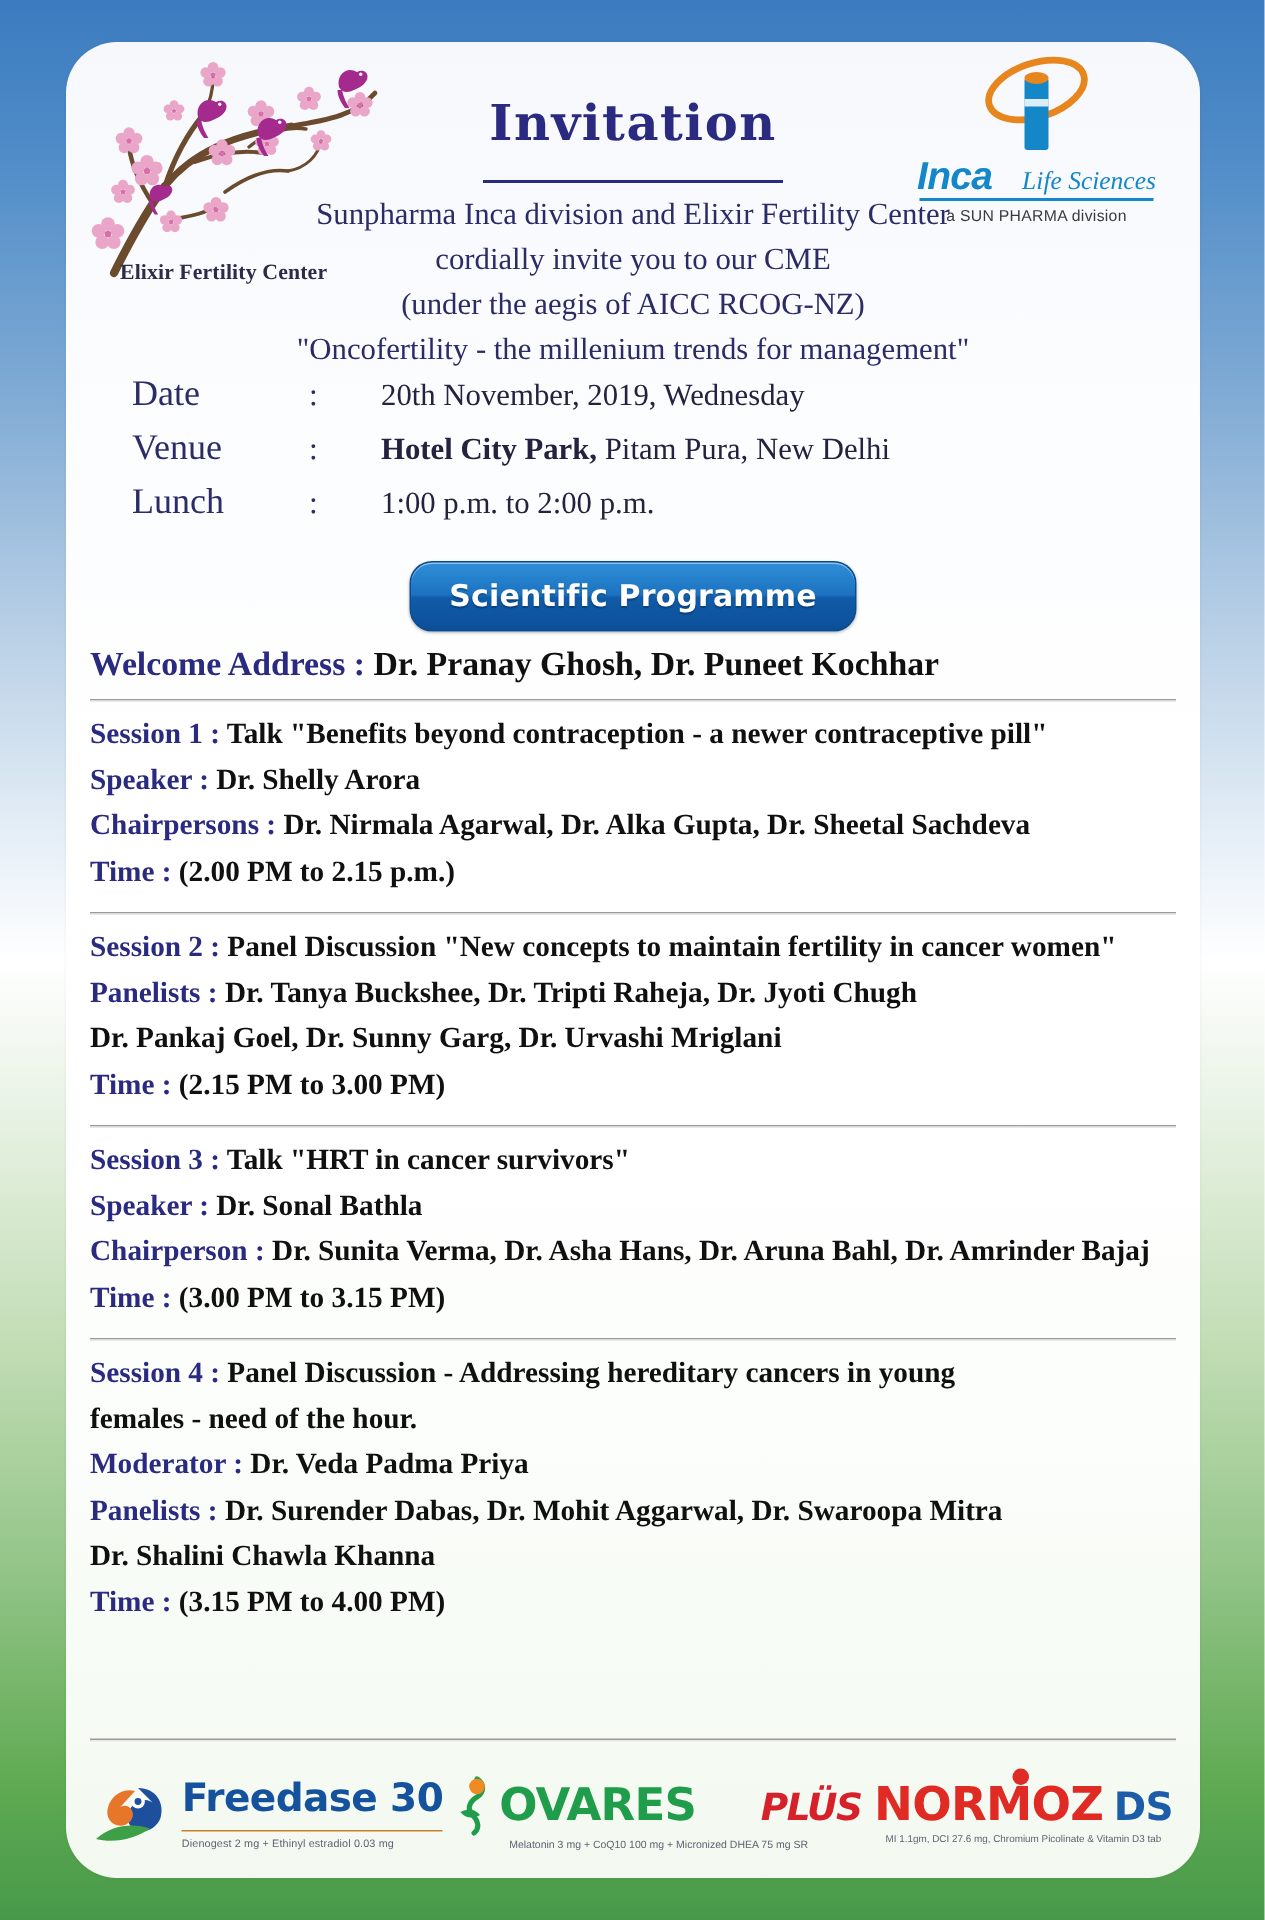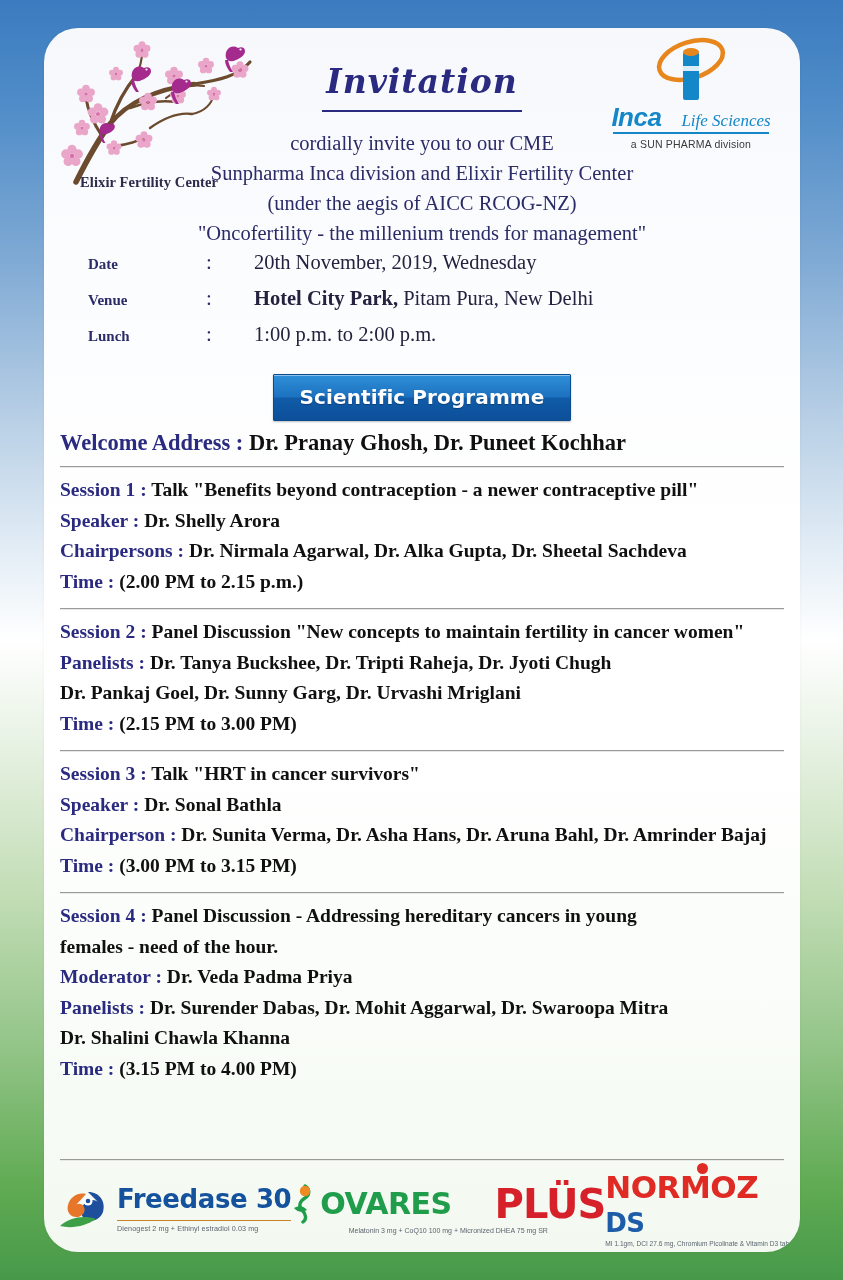--- a/index.html
+++ b/index.html
@@ -129,27 +129,26 @@
   
   #invitation-title {
     position: absolute;
     left: 0; right: 0;
     top: 34px;
     text-align: center;
     pointer-events: none;
   }
   #invitation-title-text {
     font-family: "DejaVu Serif", "Liberation Serif", serif;
-    font-style: italic;
     font-weight: bold;
     font-size: 33px;
     color: #2a2a80;
     letter-spacing: 1px;
     display: inline-block;
-    padding: 0 4px 9px 4px;
+    padding: 0 4px 19px 4px;
     border-bottom: 2px solid #2a2a80;
   }
 
   #invite-lines {
     position: absolute;
     left: 0; right: 0;
     top: 100px;
     text-align: center;
   }
   .invite-line {
@@ -167,24 +166,23 @@
     top: 222px;
     width: 640px;
   }
   .detail-row {
     display: flex;
     align-items: baseline;
     height: 36px;
   }
   .detail-label {
     width: 118px;
-    font-size: 15px;
+    font-size: 24px;
     color: #2b2b68;
     font-family: "Liberation Serif", serif;
-    font-weight: bold;
   }
   .detail-colon {
     width: 48px;
     font-size: 21px;
     color: #2b2b68;
   }
   .detail-value {
     font-size: 20.5px;
     color: #23233f;
     font-family: "Liberation Serif", serif;
@@ -195,21 +193,21 @@
   
   #programme-button-wrap {
     position: absolute;
     top: 346px;
     left: 0; right: 0;
     text-align: center;
   }
   #programme-button {
     display: inline-block;
     padding: 10px 26px 11px 26px;
-    border-radius: 1px;
+    border-radius: 15px;
     background: linear-gradient(to bottom,
         #2f8fd8 0%,
         #1c72c0 48%,
         #105ba8 52%,
         #0d4f99 100%);
     color: #ffffff;
     font-family: "DejaVu Sans", "Liberation Sans", sans-serif;
     font-weight: bold;
     font-size: 20px;
     letter-spacing: 0.1px;
@@ -311,40 +309,40 @@
     font-family: "DejaVu Sans", "Liberation Sans", sans-serif;
     font-weight: bold;
     font-size: 30px;
     color: #1f9d4a;
     letter-spacing: -0.5px;
     line-height: 1;
   }
   #ovares-plus {
     font-family: "DejaVu Sans", "Liberation Sans", sans-serif;
     font-weight: bold;
-    font-size: 40px;
+    font-style: italic;
+    font-size: 25px;
     color: #d6202a;
     letter-spacing: -1px;
     line-height: 1;
     margin-left: 40px;
   }
   #ovares-sub {
     font-family: "Liberation Sans", sans-serif;
     font-size: 7px;
     color: #5d6470;
     margin-top: 3px;
     white-space: nowrap;
   }
 
   
   #normoz-logo { text-align: center; }
   #normoz-row {
     display: flex; align-items: baseline; justify-content: flex-end; gap: 7px;
     position: relative;
-    flex-direction: column;
   }
   #normoz-name {
     font-family: "DejaVu Sans", "Liberation Sans", sans-serif;
     font-weight: bold;
     font-size: 31px;
     color: #e02a24;
     letter-spacing: -0.5px;
     line-height: 1;
     position: relative;
   }
@@ -549,22 +547,22 @@
         </div>
         <div id="inca-underline"></div>
         <div id="inca-tagline">a SUN PHARMA division</div>
       </div>
 
       <div id="invitation-title">
         <span id="invitation-title-text">Invitation</span>
       </div>
 
       <div id="invite-lines">
+        <div class="invite-line">Sunpharma Inca division and Elixir Fertility Center</div>
         <div class="invite-line">cordially invite you to our CME</div>
-        <div class="invite-line">Sunpharma Inca division and Elixir Fertility Center</div>
         <div class="invite-line">(under the aegis of AICC RCOG-NZ)</div>
         <div class="invite-line">"Oncofertility - the millenium trends for management"</div>
       </div>
     </div>
 
     <div id="details-block">
       <div class="detail-row">
         <span class="detail-label">Date</span>
         <span class="detail-colon">:</span>
         <span class="detail-value">20th November, 2019, Wednesday</span>

